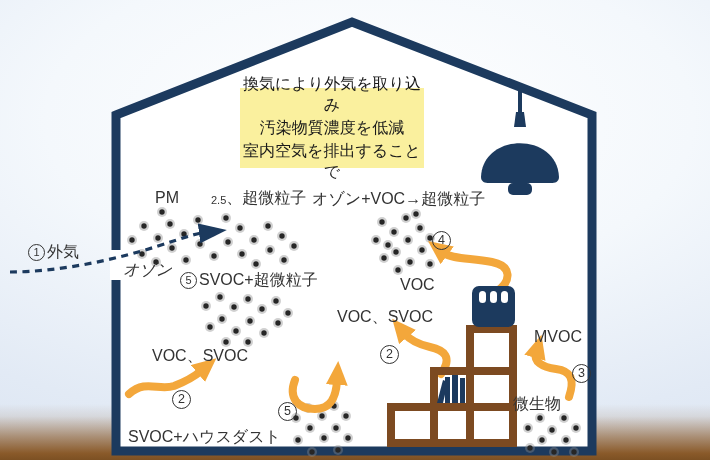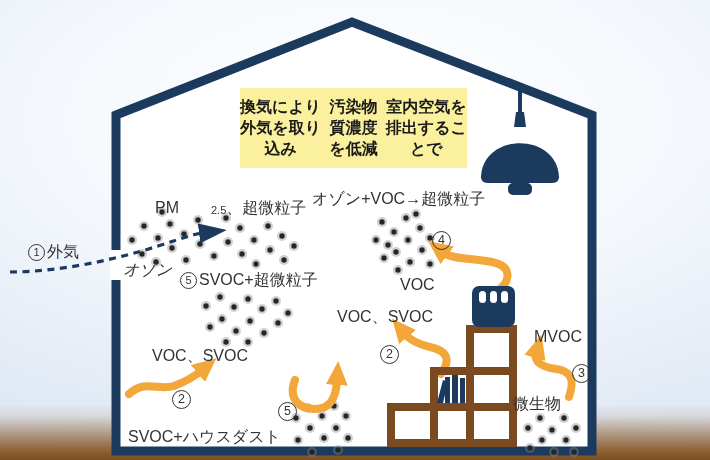--- a/index.html
+++ b/index.html
@@ -18,24 +18,24 @@
   .orange-stroke{stroke:var(--orange,#f3a73b);fill:none;stroke-width:8;stroke-linecap:round;}
   .orange-fill{fill:var(--orange,#f3a73b);}
   .brown-fill{fill:var(--brown,#7c4a21);}
   .white-fill{fill:#ffffff;}
   .label{position:absolute;font-size:16px;color:var(--ink,#333);white-space:nowrap;display:flex;align-items:center;line-height:1.15;}
   .circ{display:inline-flex;align-items:center;justify-content:center;
     width:15px;height:15px;border:1.4px solid var(--ink,#333);border-radius:50%;
     font-size:11px;margin-right:2px;flex:0 0 auto;background:transparent;}
   .circ.big{width:17px;height:17px;font-size:12.5px;margin:0;}
   .pm-sub{font-size:11px;align-self:flex-end;padding-bottom:1px;margin-left:32px;}
-  .callout{position:absolute;left:240px;top:88px;width:227px;height:80px;
-    background:var(--callout,#faf09e);display:flex;flex-direction:row;
+  .callout{position:absolute;left:240px;top:88px;width:184px;height:80px;
+    background:var(--callout,#faf09e);display:flex;flex-direction:column;
     align-items:center;justify-content:center;gap:2px;
-    font-weight:bold;font-size:16px;color:#1a1a1a;text-align:center;}
+    font-weight:normal;font-size:16px;color:#1a1a1a;text-align:center;}
 </style>
 </head>
 <body>
 
 <div class="stage">
   <div class="ground"></div>
 
   <svg class="scene" width="710" height="460" viewBox="0 0 710 460">
     <defs>
       <marker id="navyHead" markerUnits="userSpaceOnUse" markerWidth="28" markerHeight="20" viewBox="0 0 28 20" refX="3" refY="10" orient="auto">
@@ -260,21 +260,21 @@
     <div>室内空気を排出することで</div>
   </div>
 
   <div class="label" style="left:28px;top:243px;">
     <span class="circ">1</span>
     <span>外気</span>
   </div>
 
   <div class="label" style="left:123px;top:261px;font-style:italic;">オゾン</div>
 
-  <div class="label" style="left:155px;top:199px;">
+  <div class="label" style="left:155px;top:189px;">
     <span>PM</span>
       <span class="pm-sub">2.5</span>
       <span>、超微粒子</span>
   </div>
 
   <div class="label" style="left:180px;top:271px;">
     <span class="circ">5</span>
     <span>SVOC+超微粒子</span>
   </div>
 

